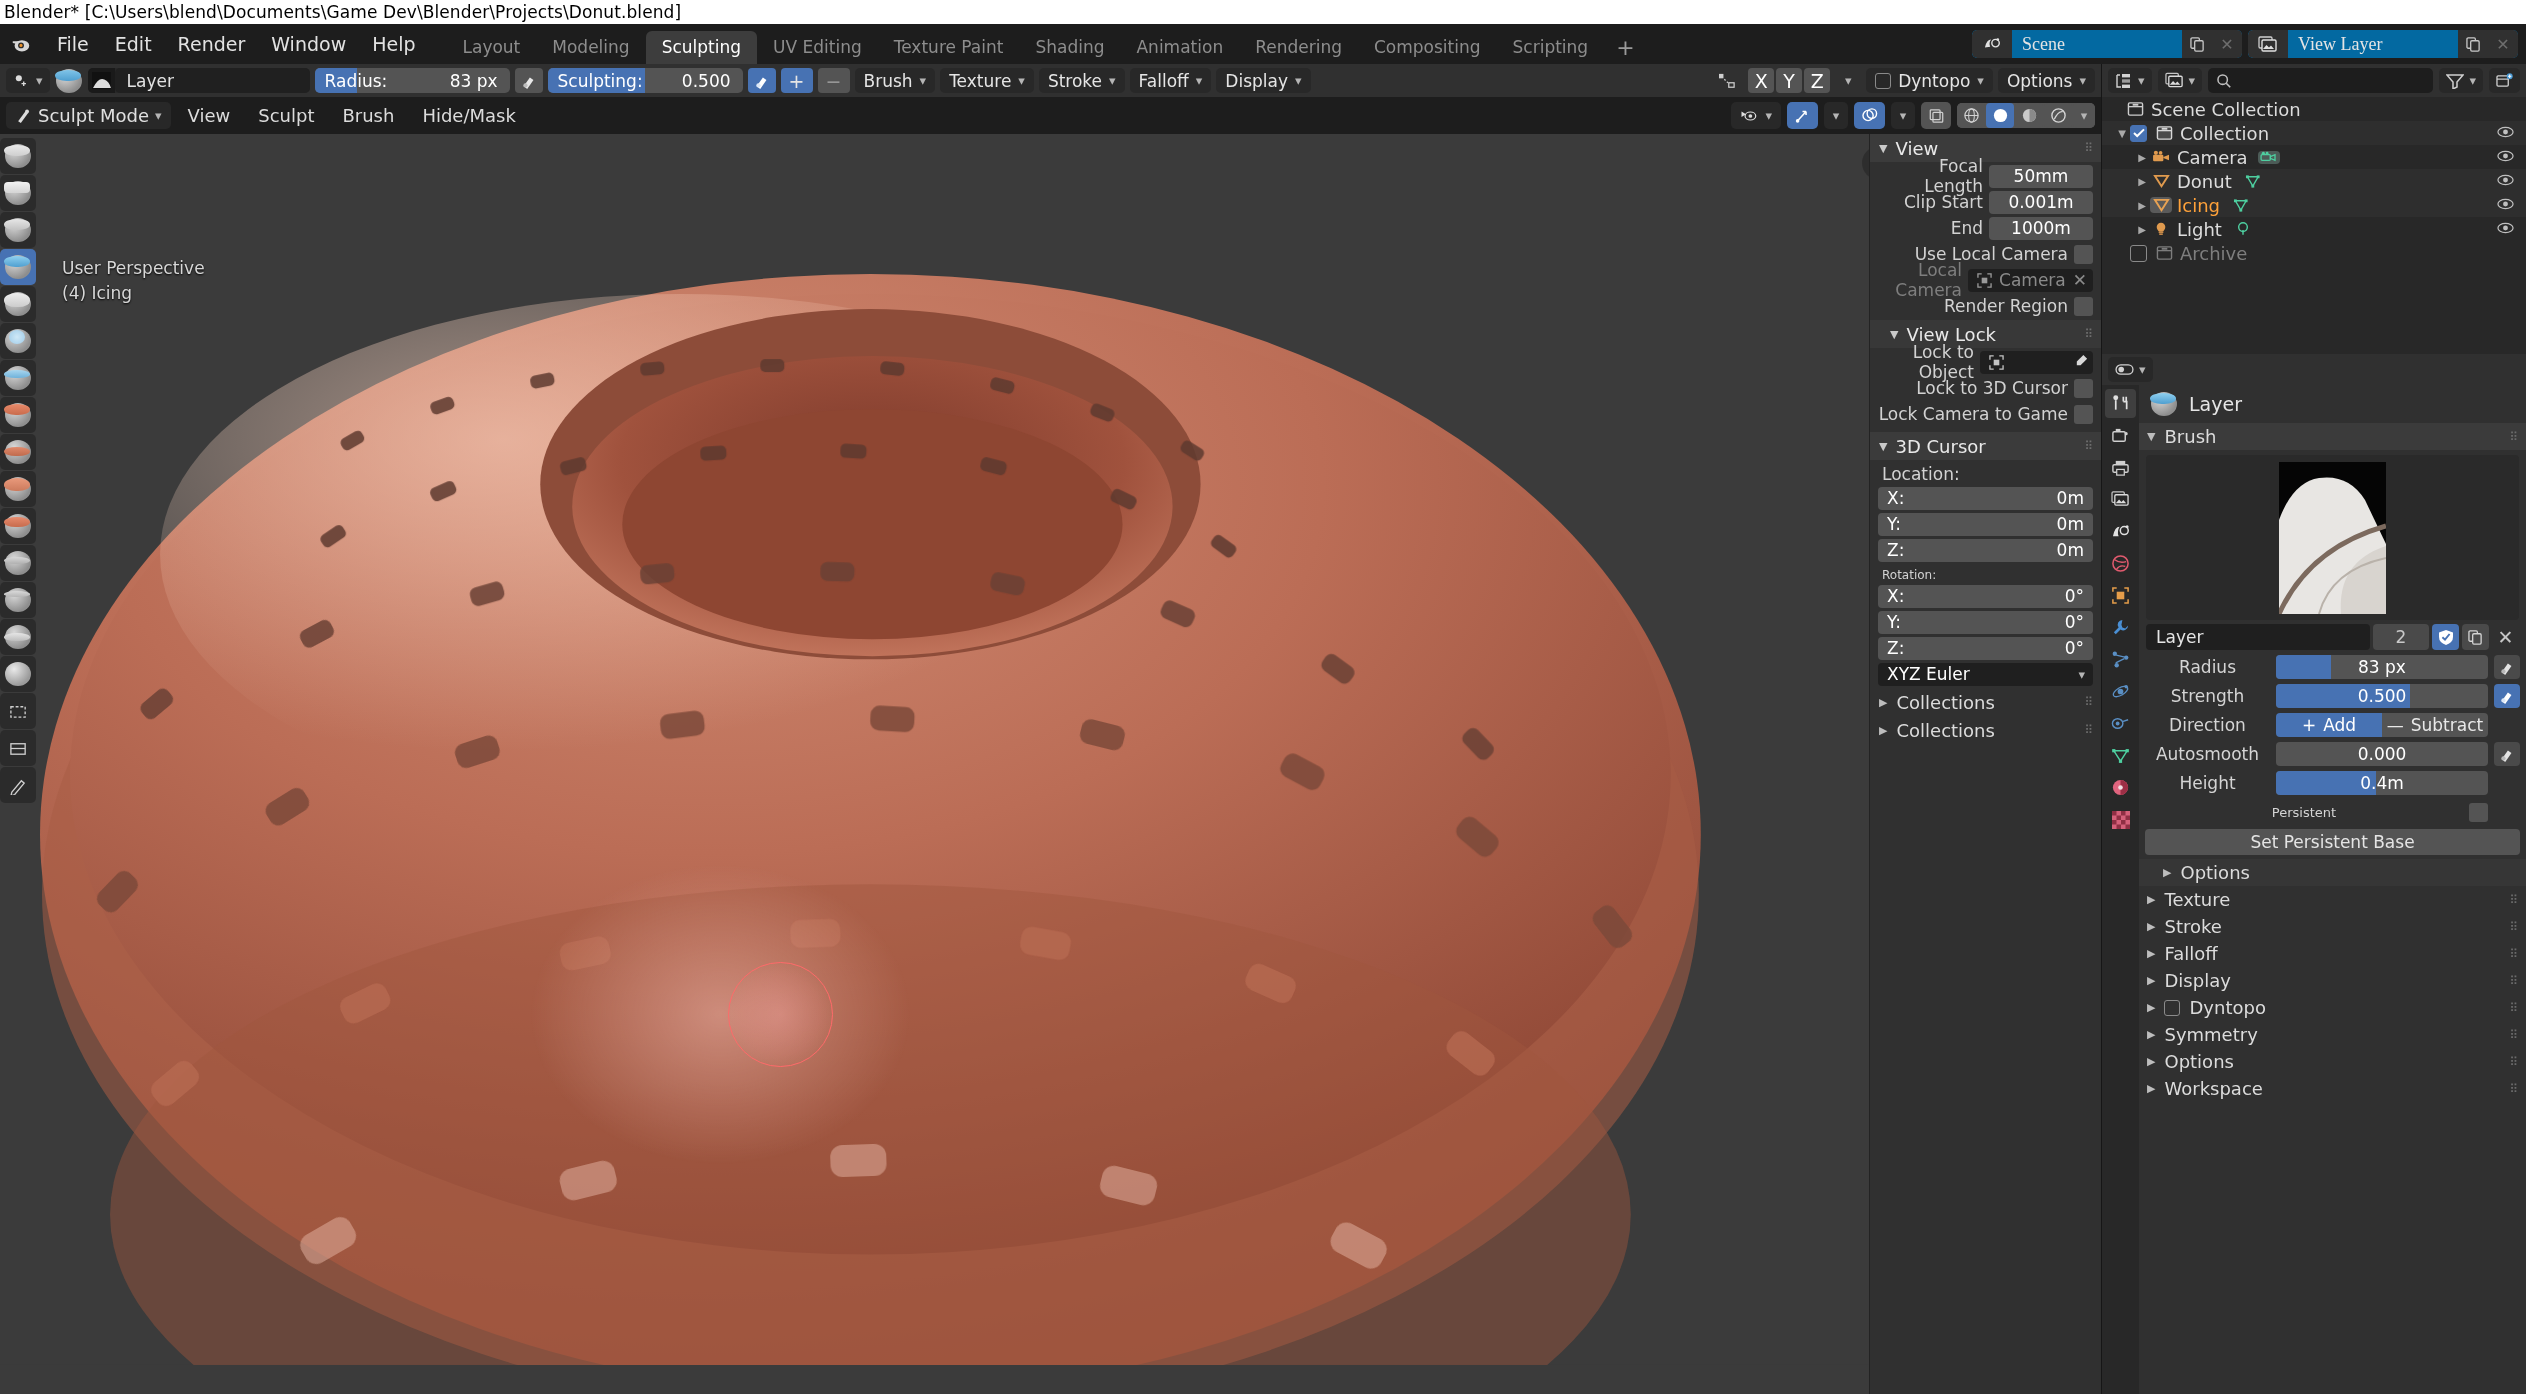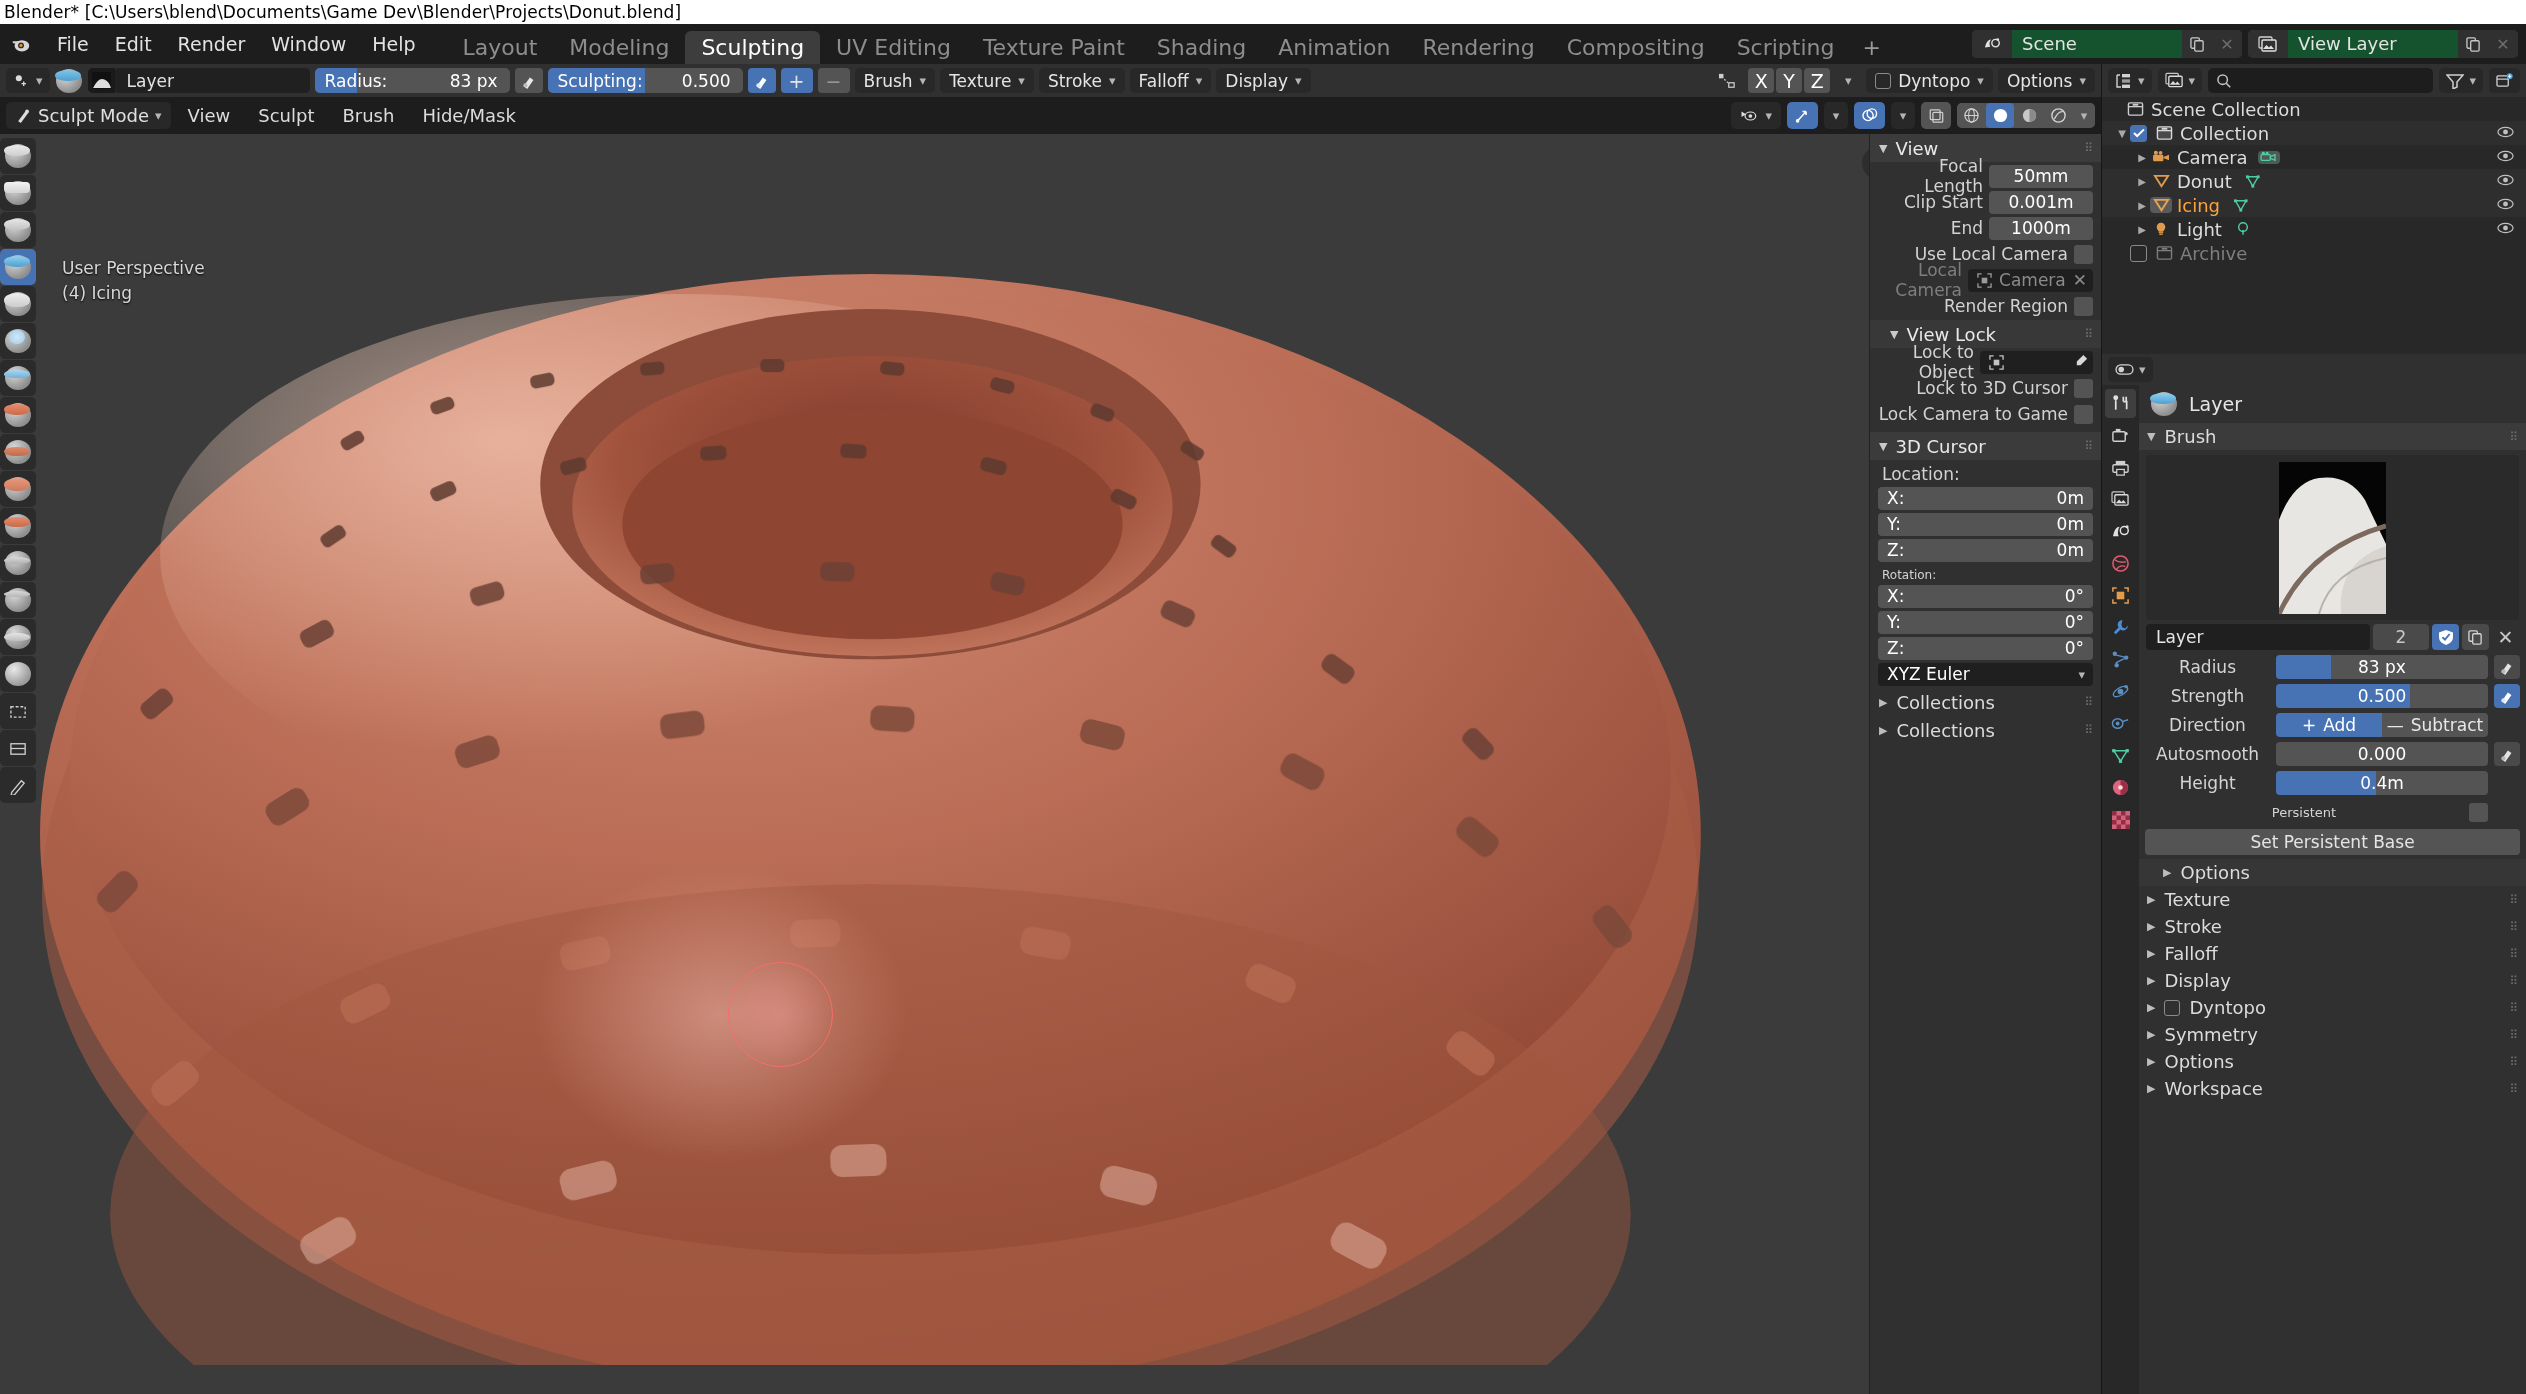--- a/index.html
+++ b/index.html
@@ -12,30 +12,30 @@
      line-height:24px; padding-left:4px; letter-spacing:.1px; }
 
   
   #topbar { height:40px; background:#1d1d1d; display:flex; align-items:center;
      padding-left:6px; gap:0px; position:relative; }
   .blenderlogo { width:30px; height:30px; display:flex; align-items:center;
      justify-content:center; margin-right:8px; }
   .menuitem { padding:4px 13px; font-size:19px; color:#e2e2e2; cursor:default;
      border-radius:4px; }
   #wstabs { display:flex; align-items:flex-end; height:40px; margin-left:18px; }
-  .wstab { padding:0 16px; height:33px; line-height:33px; font-size:22px;
+  .wstab { padding:0 16px; height:33px; line-height:33px; font-size:17px;
      color:#8d8d8d; border-radius:6px 6px 0 0; }
   .wstab.active { background:#3d3d3d; color:#ffffff; }
   .wstab.plus { color:#9a9a9a; font-size:22px; padding:0 12px; }
   #topbar .spacer { flex:1; }
 
   
   #scenegroup { display:flex; align-items:center; gap:6px; padding-right:8px; height:40px;}
-  .datablock { display:flex; align-items:flex-end; background:#14532d; border-radius:5px;
-     height:28px; overflow:hidden; }
+  .datablock { display:flex; align-items:flex-end; background:#0369a1; border-radius:5px;
+     height:28px; overflow:hidden;font-family:Liberation Serif, serif; }
   .db-icon { width:40px; height:28px; background:#303030; display:flex;
      align-items:center; justify-content:center; border-radius:5px 0 0 5px; }
   .db-name { padding:0 14px 0 10px; font-size:18px; color:#e4e4e4; min-width:170px;
      line-height:28px; }
   .db-btn { width:30px; height:28px; background:#303030; display:flex;
      align-items:center; justify-content:center; color:#c8c8c8; font-size:16px; }
   .db-btn.dim { color:#6d6d6d; }
 
   
   #main { display:flex; height:calc(1394px - 24px - 40px); }

